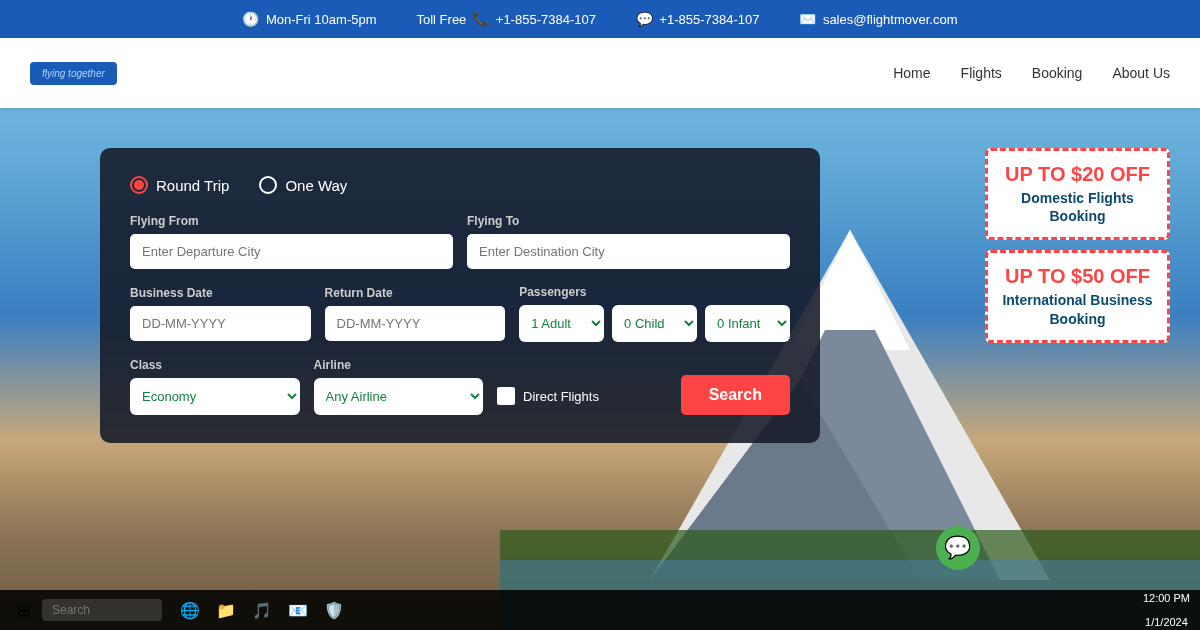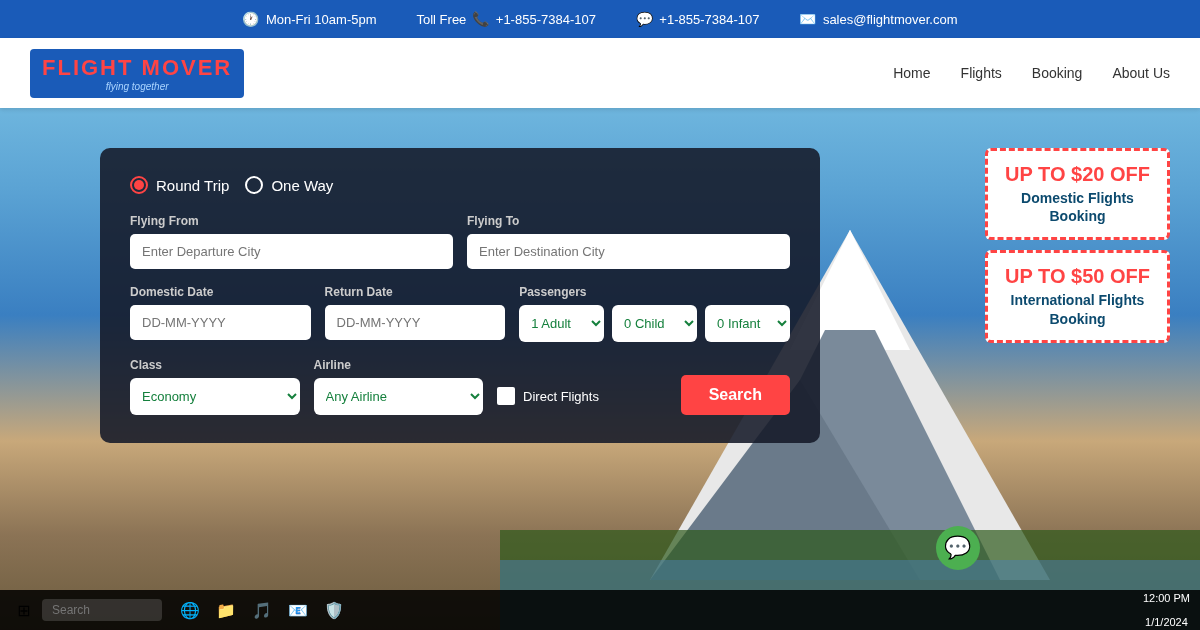--- a/index.html
+++ b/index.html
@@ -124,21 +124,21 @@
       width: 720px;
       background: rgba(20, 25, 40, 0.88);
       border-radius: 10px;
       padding: 28px 30px;
       z-index: 10;
       color: white;
     }
 
     .trip-type-row {
       display: flex;
-      gap: 16px;
+      gap: 30px;
       margin-bottom: 20px;
       align-items: center;
     }
 
     .radio-option {
       display: flex;
       align-items: center;
       gap: 8px;
       font-size: 15px;
       cursor: pointer;
@@ -164,20 +164,21 @@
       width: 10px;
       height: 10px;
       background: #ff4444;
       border-radius: 50%;
     }
 
     .form-row {
       display: flex;
       gap: 14px;
       margin-bottom: 16px;
+      align-items: center;
     }
 
     .form-group {
       display: flex;
       flex-direction: column;
       gap: 6px;
     }
 
     .form-group.half { flex: 1; }
     .form-group.full { flex: 2; }
@@ -404,24 +405,20 @@
   </div>
   <div class="top-bar-item">
     <span class="top-bar-icon">✉️</span>
     <span>sales@flightmover.com</span>
   </div>
 </div>
 
 <div class="header">
   <div class="logo-container">
     <div class="logo-box">
-      <div class="logo-text">
-        <span>FLIGHT</span>
-        <span style="color:#ff4444;">MOVER</span>
-      </div>
       <div class="logo-tagline">flying together</div>
     </div>
   </div>
   <nav class="nav">
     <span class="nav-item">Home</span>
     <span class="nav-item">Flights</span>
     <span class="nav-item">Booking</span>
     <span class="nav-item">About Us</span>
   </nav>
 </div>
@@ -445,21 +442,21 @@
       <input class="form-input" type="text" placeholder="Enter Departure City" style="">
     </div>
     <div class="form-group full">
       <label class="form-label">Flying To</label>
       <input class="form-input" type="text" placeholder="Enter Destination City" style="">
     </div>
   </div>
 
   <div class="form-row">
     <div class="form-group half">
-      <label class="form-label">Domestic Date</label>
+      <label class="form-label">Business Date</label>
       <input class="form-input" type="text" placeholder="DD-MM-YYYY" style="">
     </div>
     <div class="form-group half">
       <label class="form-label">Return Date</label>
       <input class="form-input" type="text" placeholder="DD-MM-YYYY" style="">
     </div>
     <div class="form-group" style="flex:1.5;">
       <label class="form-label">Passengers</label>
       <div class="passengers-row">
         <select class="form-select">
@@ -497,21 +494,21 @@
 
 </div>
 
 <div class="promo-panel">
   <div class="promo-card">
     <div class="promo-amount">UP TO $20 OFF</div>
     <div class="promo-desc">Domestic Flights Booking</div>
   </div>
   <div class="promo-card">
     <div class="promo-amount">UP TO $50 OFF</div>
-    <div class="promo-desc">International Flights Booking</div>
+    <div class="promo-desc">International Business Booking</div>
   </div>
 </div>
 
 <div class="chat-bubble">💬</div>
 
 <div class="taskbar">
   <div class="taskbar-icon">⊞</div>
   <input class="taskbar-search" type="text" placeholder="Search" style="">
   <div class="taskbar-icons">
     <div class="taskbar-icon">🌐</div>

